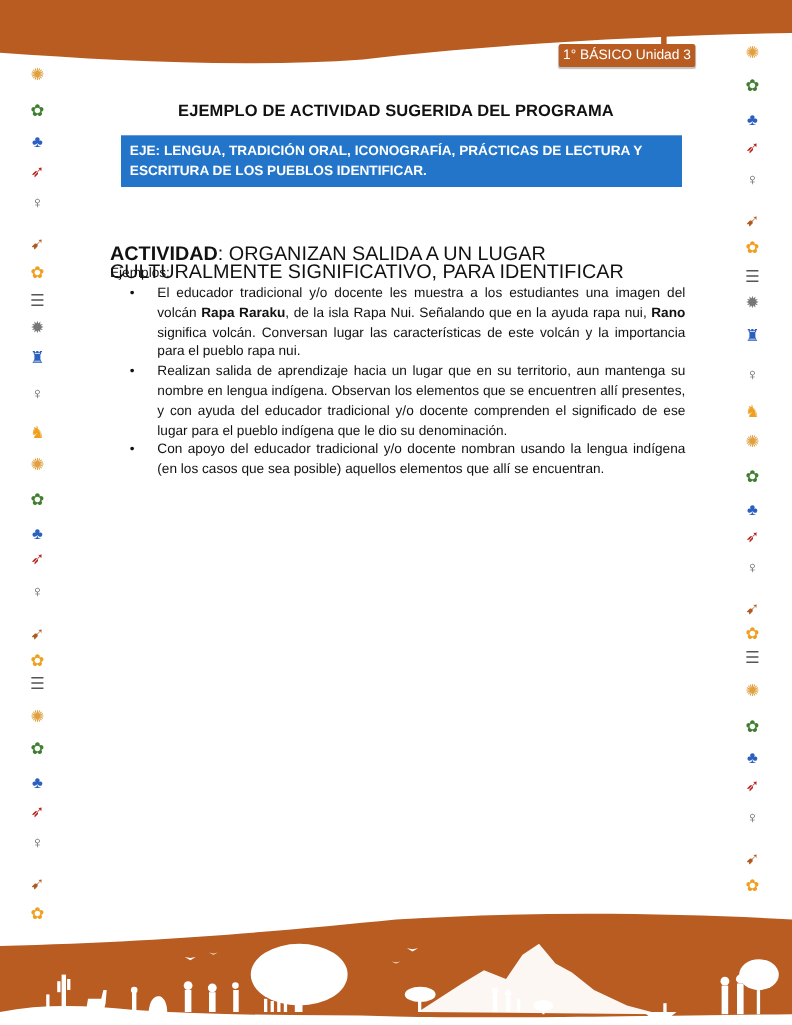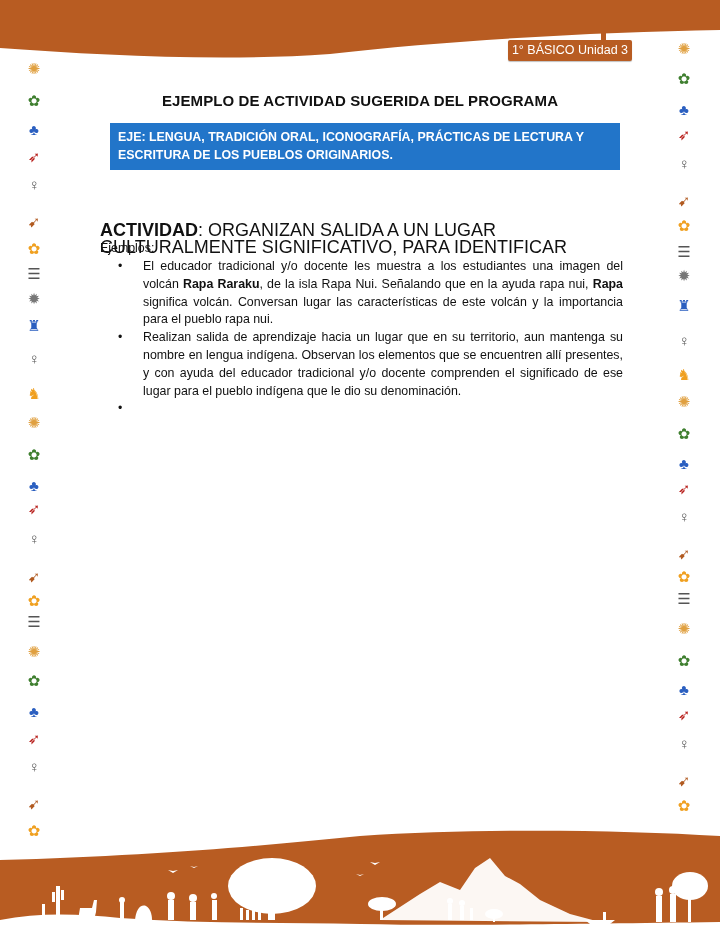--- a/index.html
+++ b/index.html
@@ -85,39 +85,40 @@
     <span class="icon" style="top: 652px; color: rgb(63, 127, 47);">✿</span>
     <span class="icon" style="top: 681px; color: rgb(43, 95, 192);">♣</span>
     <span class="icon" style="top: 706px; color: rgb(184, 32, 28);">➶</span>
     <span class="icon" style="top: 735px; color: rgb(85, 85, 85);">♀</span>
     <span class="icon" style="top: 772px; color: rgb(177, 90, 32);">➹</span>
     <span class="icon" style="top: 797px; color: rgb(240, 160, 32);">✿</span>
   </div>
 
 <div class="title">EJEMPLO DE ACTIVIDAD SUGERIDA DEL PROGRAMA</div>
 
-<div class="eje">EJE: LENGUA, TRADICIÓN ORAL, ICONOGRAFÍA, PRÁCTICAS DE LECTURA Y ESCRITURA DE LOS PUEBLOS ORIGINARIOS.</div>
+<div class="eje">EJE: LENGUA, TRADICIÓN ORAL, ICONOGRAFÍA, PRÁCTICAS DE LECTURA Y ESCRITURA DE LOS PUEBLOS IDENTIFICAR.</div>
 
 <div class="actividad">
   <span class="lbl">ACTIVIDAD</span><span>: ORGANIZAN SALIDA A UN LUGAR CULTURALMENTE SIGNIFICATIVO, PARA IDENTIFICAR</span>
 </div>
 
 <div class="ejemplos">Ejemplos:</div>
 
 <ul class="items">
   <li>
     <span class="bullet">•</span>
-    <span>El educador tradicional y/o docente les muestra a los estudiantes una imagen del volcán </span><b>Rapa Raraku</b><span>, de la isla Rapa Nui. Señalando que en la ayuda rapa nui, </span><b>Rapa</b><span> significa volcán. Conversan lugar las características de este volcán y la importancia para el pueblo rapa nui.</span>
+    <span>El educador tradicional y/o docente les muestra a los estudiantes una imagen del volcán </span><b>Rapa Raraku</b><span>, de la isla Rapa Nui. Señalando que en la ayuda rapa nui, </span><b>Rano</b><span> significa volcán. Conversan lugar las características de este volcán y la importancia para el pueblo rapa nui.</span>
   </li>
   <li>
     <span class="bullet">•</span>
     <span>Realizan salida de aprendizaje hacia un lugar que en su territorio, aun mantenga su nombre en lengua indígena. Observan los elementos que se encuentren allí presentes, y con ayuda del educador tradicional y/o docente comprenden el significado de ese lugar para el pueblo indígena que le dio su denominación.</span>
   </li>
   <li>
     <span class="bullet">•</span>
+    <span>Con apoyo del educador tradicional y/o docente nombran usando la lengua indígena (en los casos que sea posible) aquellos elementos que allí se encuentran.</span>
   </li>
 </ul>
 
 <svg class="bottom" viewBox="0 0 720 104" preserveAspectRatio="none">
   <path d="M0,32 C150,28 260,18 360,8 C480,0 620,2 720,8 V104 H0 Z" fill="#b85c22"></path>
   <g fill="#ffffff">
 
     <path d="M0,92 C40,84 80,86 120,90 C200,96 280,94 360,96 C450,98 560,96 720,94 V104 H0 Z"></path>
 
     <rect x="56" y="58" width="4" height="34"></rect>

